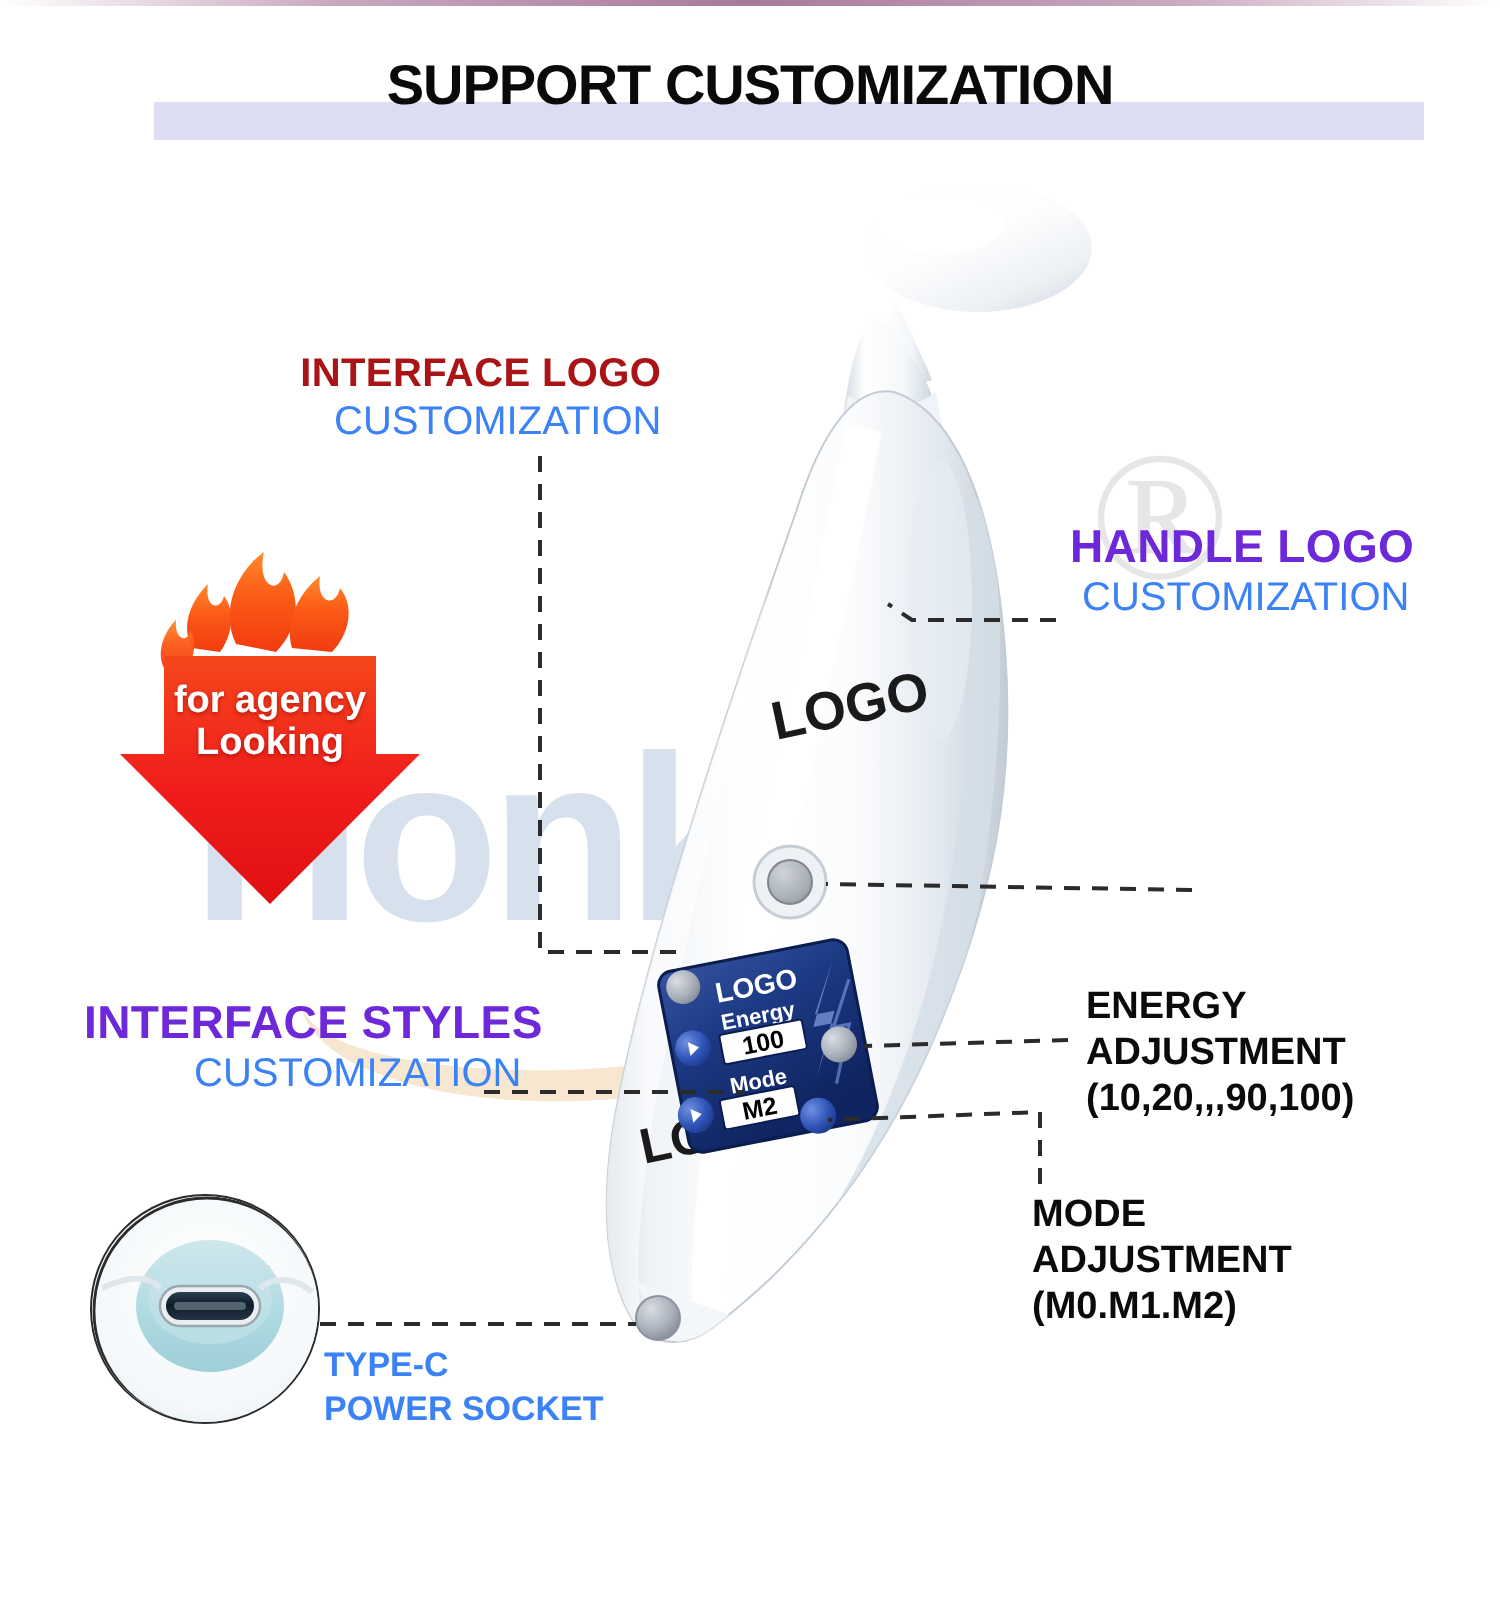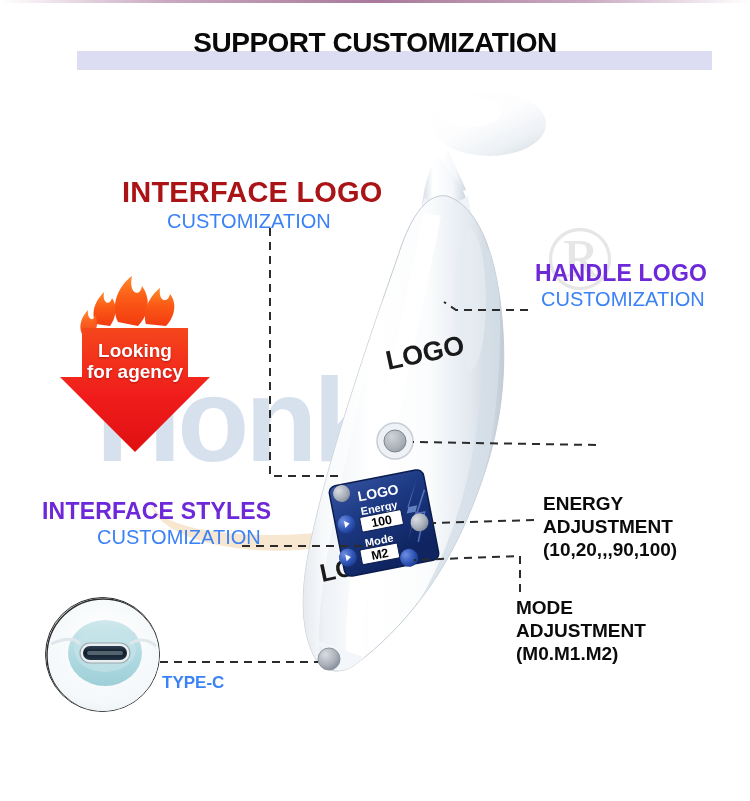--- a/index.html
+++ b/index.html
@@ -95,21 +95,21 @@
     font-family: "Liberation Sans", sans-serif;
     white-space: nowrap;
   }
   .anno .t2 {
     font-family: "Liberation Sans", sans-serif;
     white-space: nowrap;
     color: #3b82f6;
   }
 
   #anno-interface-logo { left: 122px; top: 176px; }
-  #anno-interface-logo .t1 { font-size: 29px; color: #aa1416; letter-spacing: .2px; text-align: right; }
+  #anno-interface-logo .t1 { font-size: 20px; color: #aa1416; letter-spacing: .2px; text-align: right; }
   #anno-interface-logo .t2 { font-size: 20px; margin-left: 45px; margin-top: 1px; }
 
   #anno-handle-logo { left: 535px; top: 260px; }
   #anno-handle-logo .t1 { font-size: 23px; color: #6d28d9; letter-spacing: .2px; }
   #anno-handle-logo .t2 { font-size: 20px; margin-left: 6px; margin-top: 1px; }
 
   #anno-onoff { left: 604px; top: 437px; }
   #anno-onoff .t1 { font-size: 19px; color: #0b0b0b; line-height: 22px; }
 
   #anno-energy { left: 543px; top: 492px; }
@@ -345,22 +345,22 @@
     <g>
       <path d="M36 52 C30 40, 36 28, 44 20 C42 32, 50 34, 52 26 C58 34, 56 46, 50 54 Z" fill="url(#flameG)"></path>
       <path d="M58 50 C50 34, 58 14, 72 4 C68 22, 80 26, 82 14 C92 28, 88 44, 78 54 Z" fill="url(#flameG)"></path>
       <path d="M86 52 C82 38, 90 24, 100 16 C98 30, 108 32, 110 22 C118 32, 114 46, 106 54 Z" fill="url(#flameG)"></path>
       <path d="M22 62 C18 54, 22 44, 28 38 C27 48, 34 50, 35 43 C39 50, 37 58, 32 64 Z" fill="url(#flameG)" opacity="0.95"></path>
     </g>
 
     <path d="M22 56 L128 56 L128 105 L150 105 L75 180 L0 105 L22 105 Z" fill="url(#arrowG)"></path>
   </svg>
   <div id="flame-text">
+    <div>for agency</div>
     <div>Looking</div>
-    <div>for agency</div>
   </div>
 
   <div class="anno" id="anno-interface-logo">
     <div class="t1">INTERFACE LOGO</div>
     <div class="t2">CUSTOMIZATION</div>
   </div>
 
   <div class="anno" id="anno-handle-logo">
     <div class="t1">HANDLE LOGO</div>
     <div class="t2">CUSTOMIZATION</div>
@@ -379,15 +379,16 @@
     <div class="t1">(M0.M1.M2)</div>
   </div>
 
   <div class="anno" id="anno-styles">
     <div class="t1">INTERFACE STYLES</div>
     <div class="t2">CUSTOMIZATION</div>
   </div>
 
   <div class="anno" id="anno-typec">
     <div class="t1">TYPE-C</div>
+    <div class="t1">POWER SOCKET</div>
   </div>
 
 </div>
 
 </body></html>

